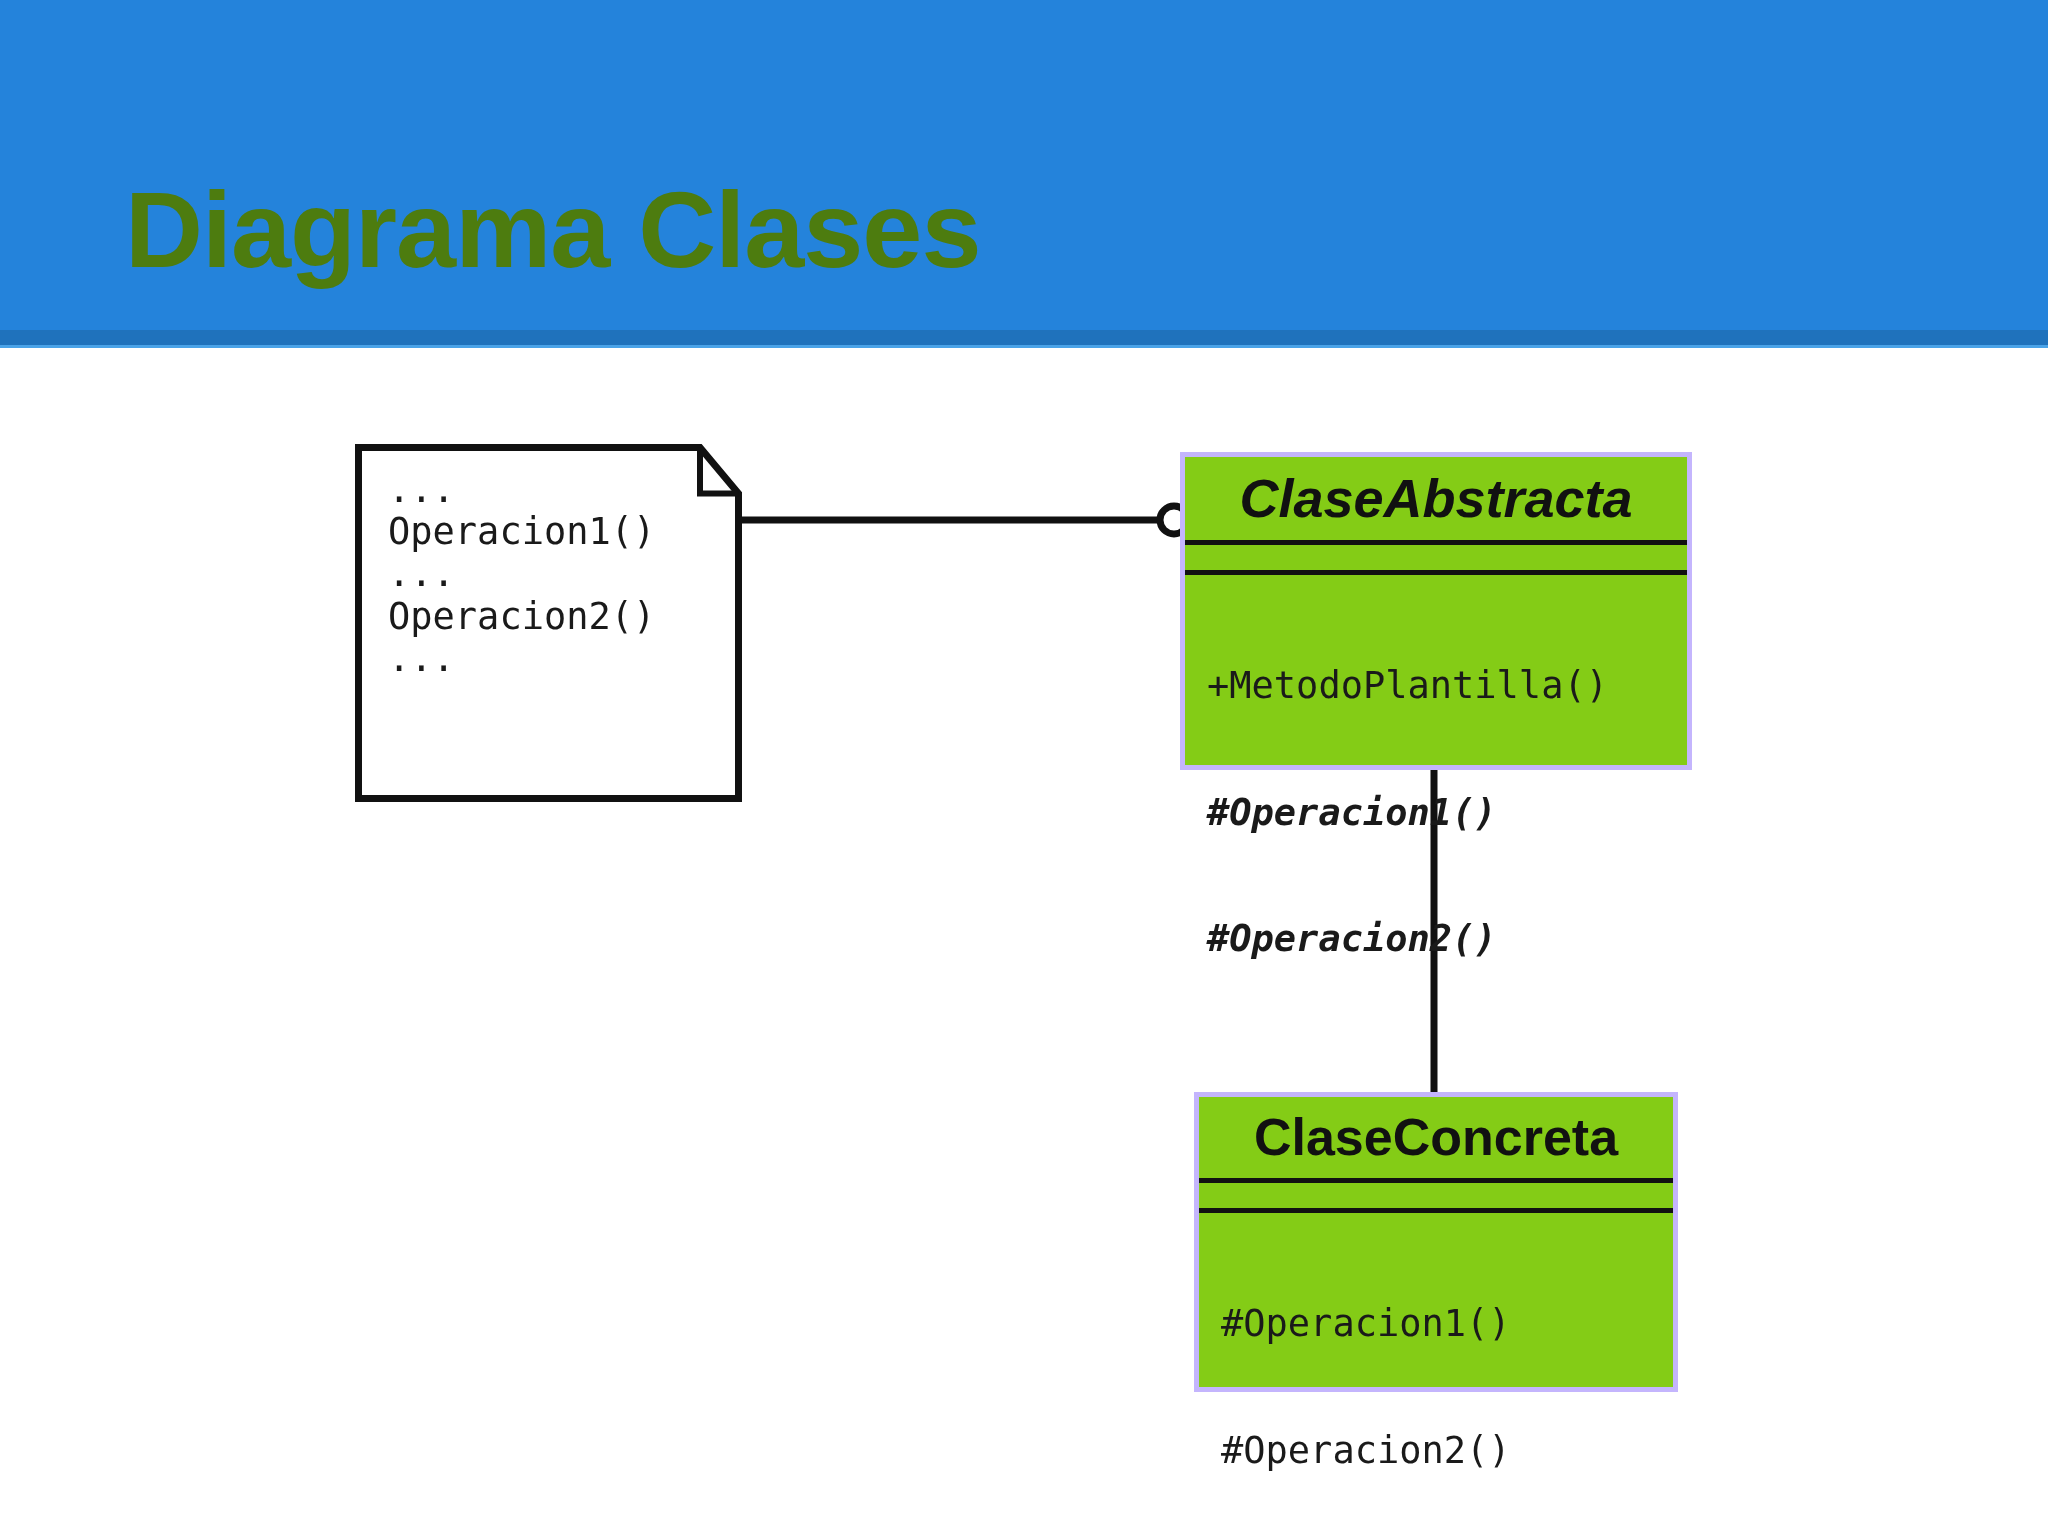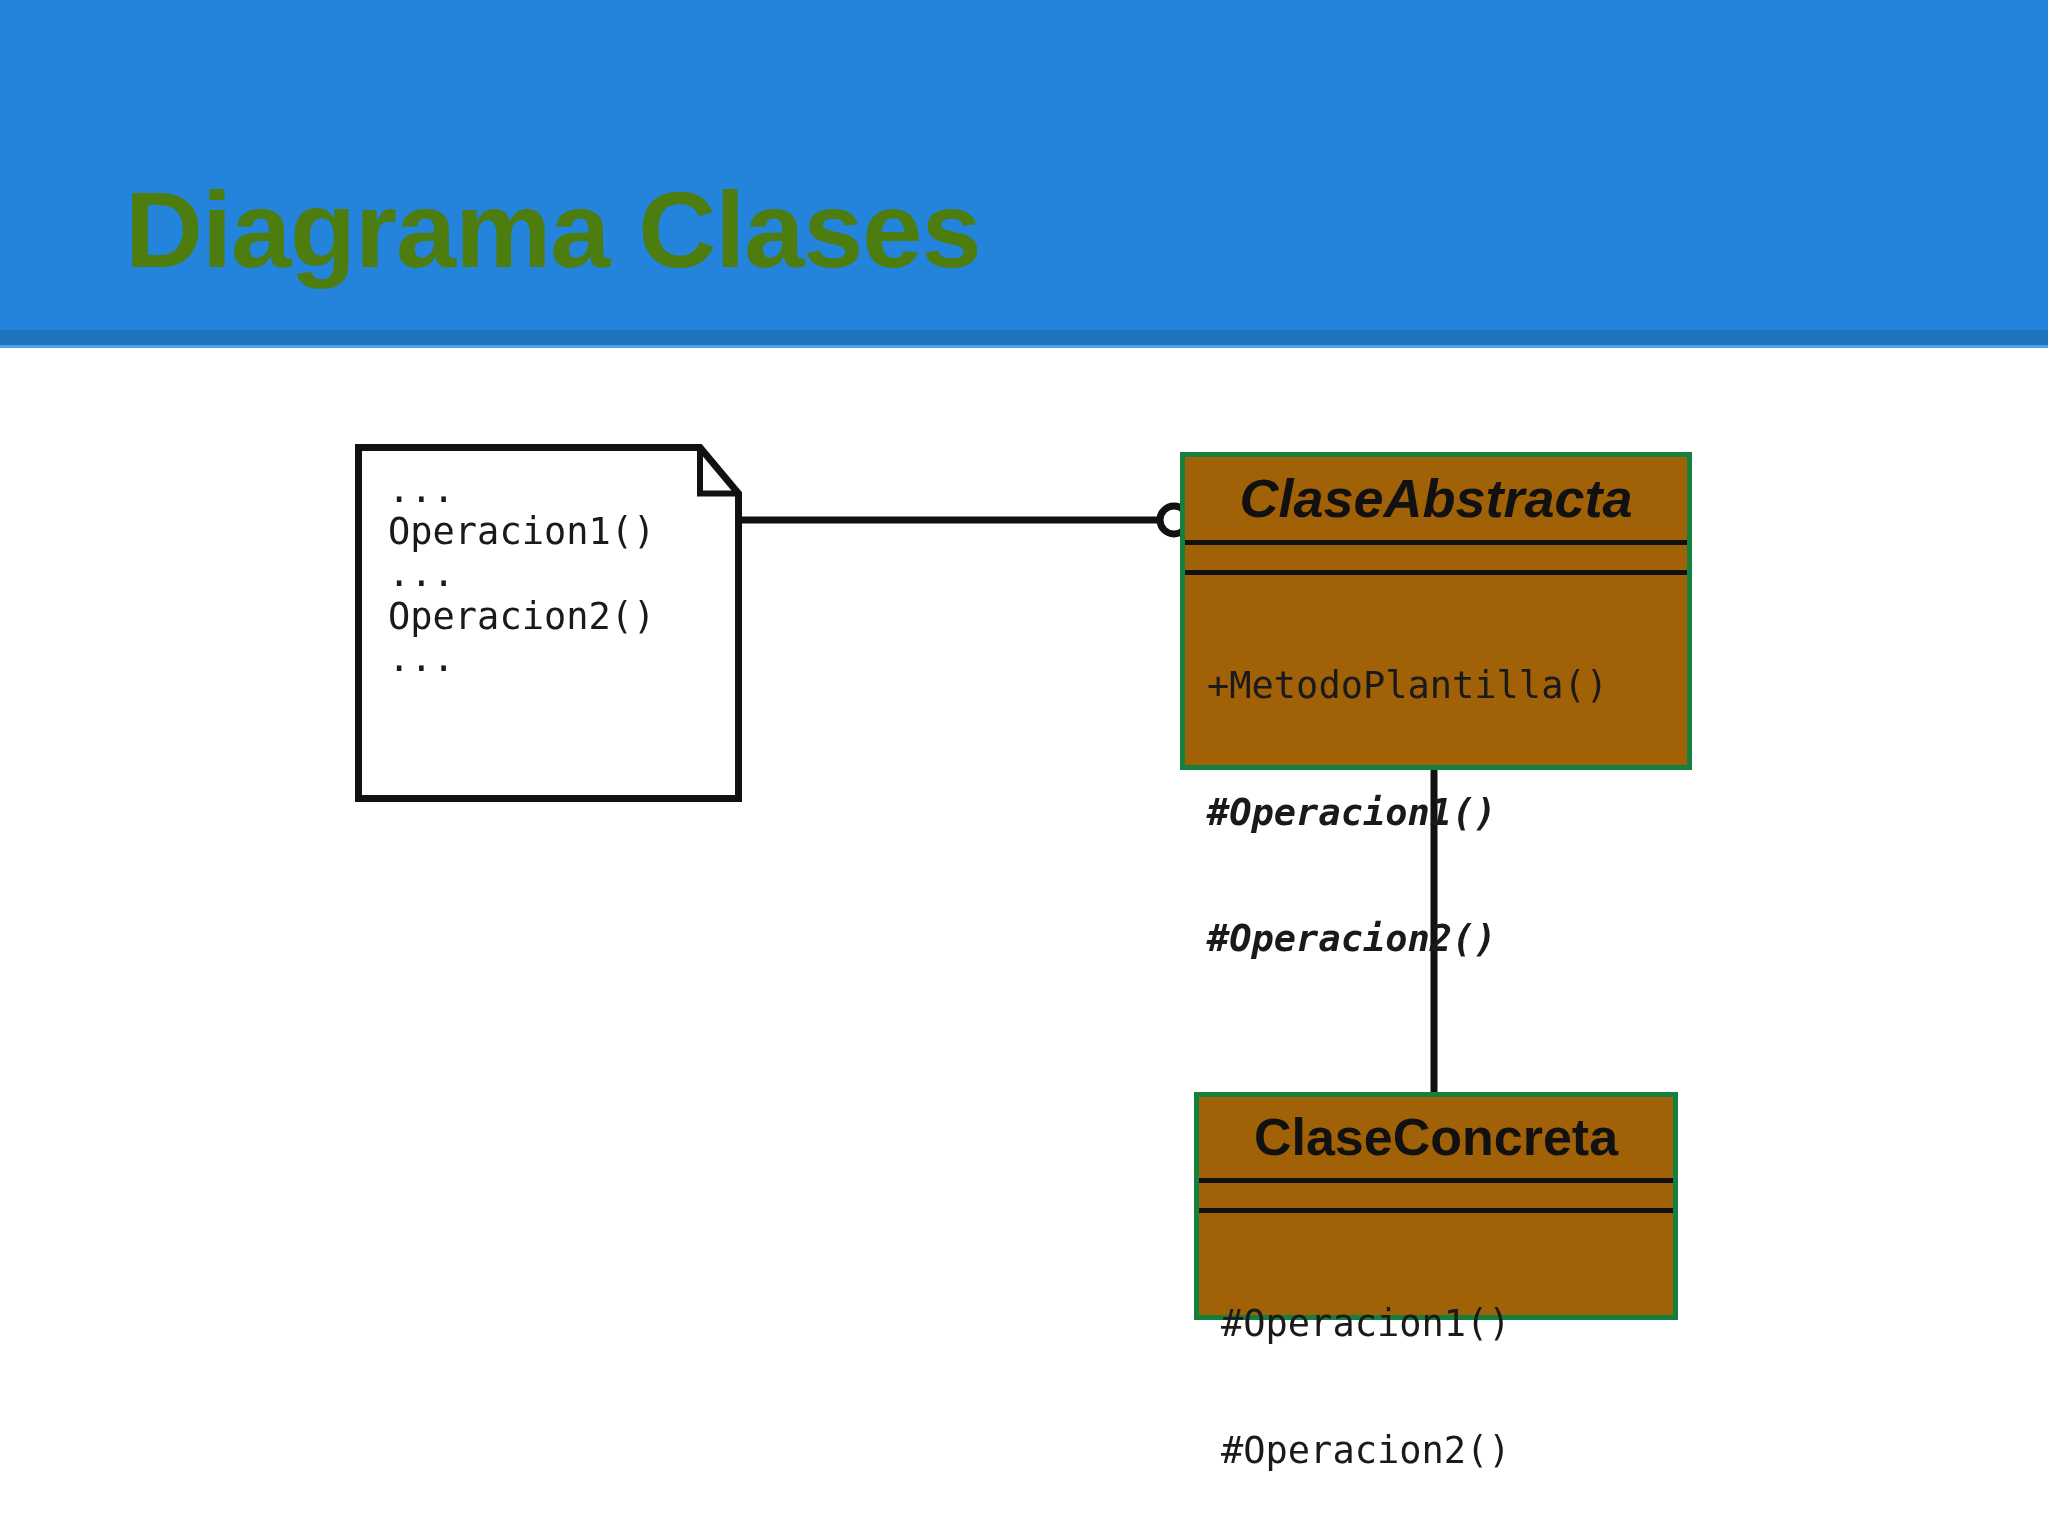--- a/index.html
+++ b/index.html
@@ -86,22 +86,22 @@
     font-family: "DejaVu Sans Mono", monospace;
     font-size: 37px;
     line-height: 1.14;
     color: #1a1a1a;
     white-space: pre;
   }
 
   
   .uml-class {
     position: absolute;
-    background: #a16207;
-    border: 5px solid #15803d;
+    background: #84cc16;
+    border: 5px solid #c4b5fd;
     box-sizing: border-box;
   }
   .uml-name-cell {
     box-sizing: border-box;
     border-bottom: 5px solid #111111;
     text-align: center;
     color: #111111;
     white-space: nowrap;
     overflow: visible;
   }
@@ -143,21 +143,21 @@
     font-weight: bold;
     font-style: italic;
     font-size: 54px;
   }
 
   
   #class-concreta {
     left: 1194px;
     top: 744px;         
     width: 484px;
-    height: 228px;
+    height: 300px;
   }
   #class-concreta .uml-name-cell {
     height: 86px;
     line-height: 80px;
     font-family: "Liberation Sans", sans-serif;
     font-weight: bold;
     font-style: normal;
     font-size: 52px;
   }
 </style>

